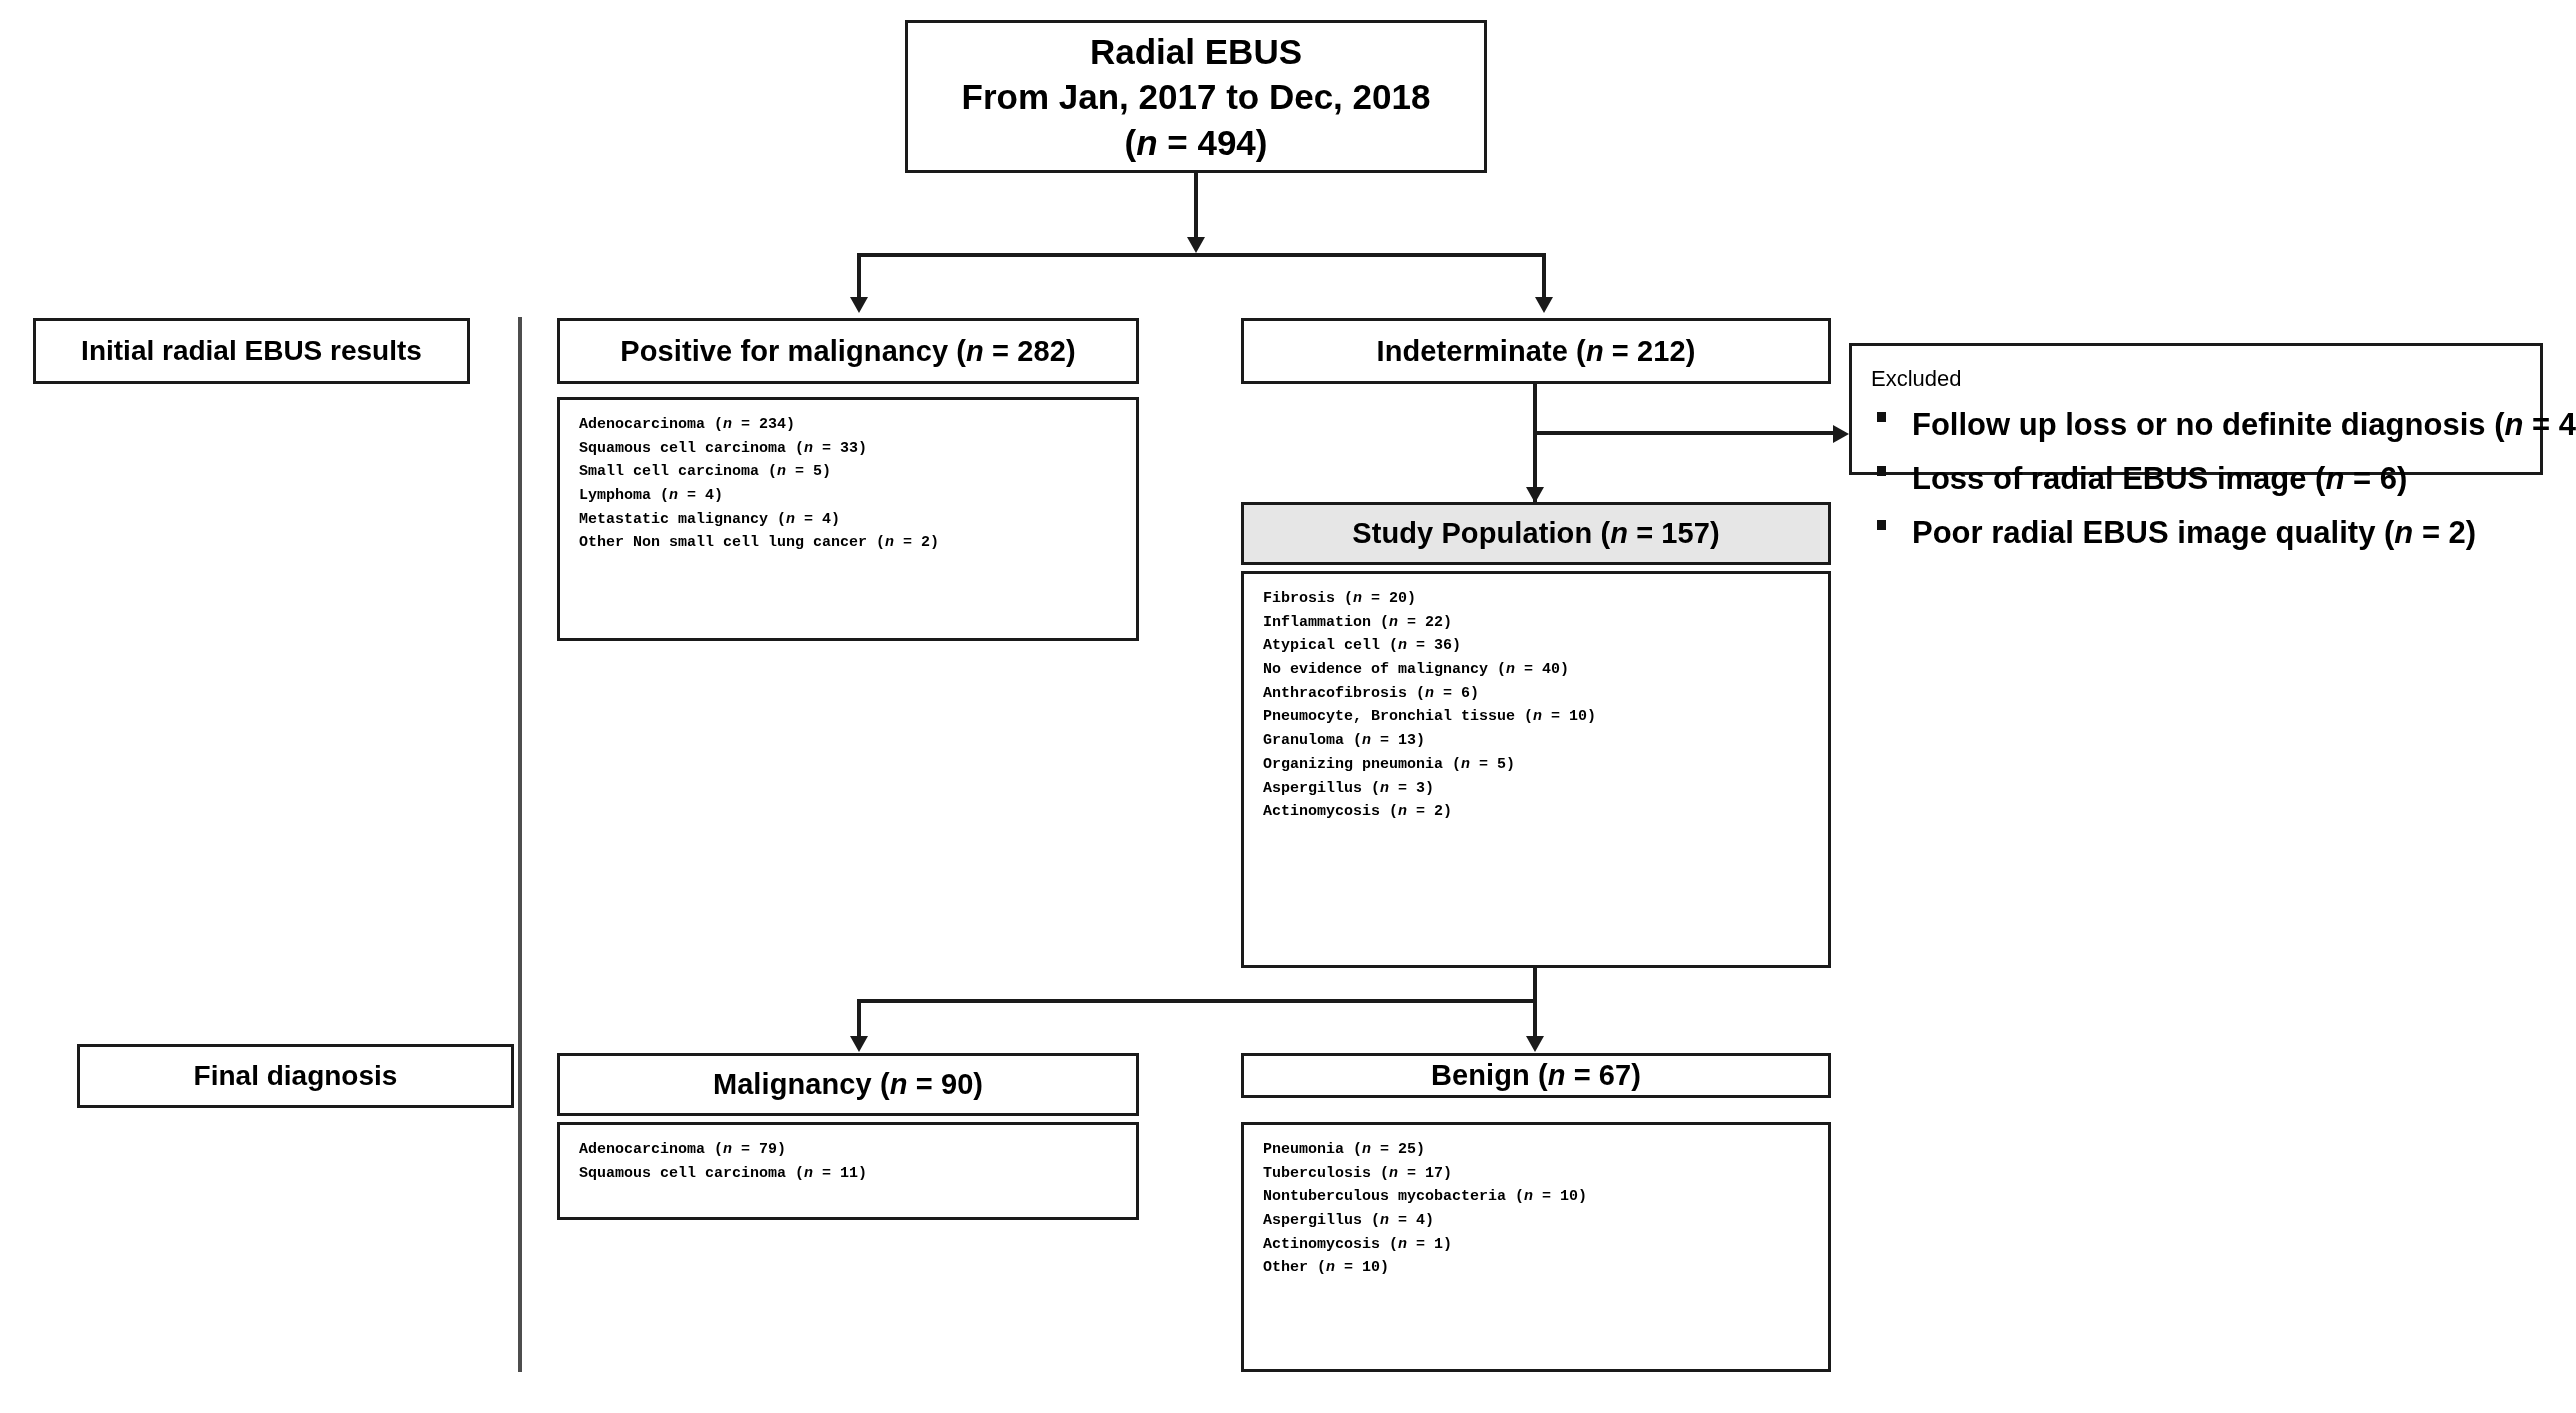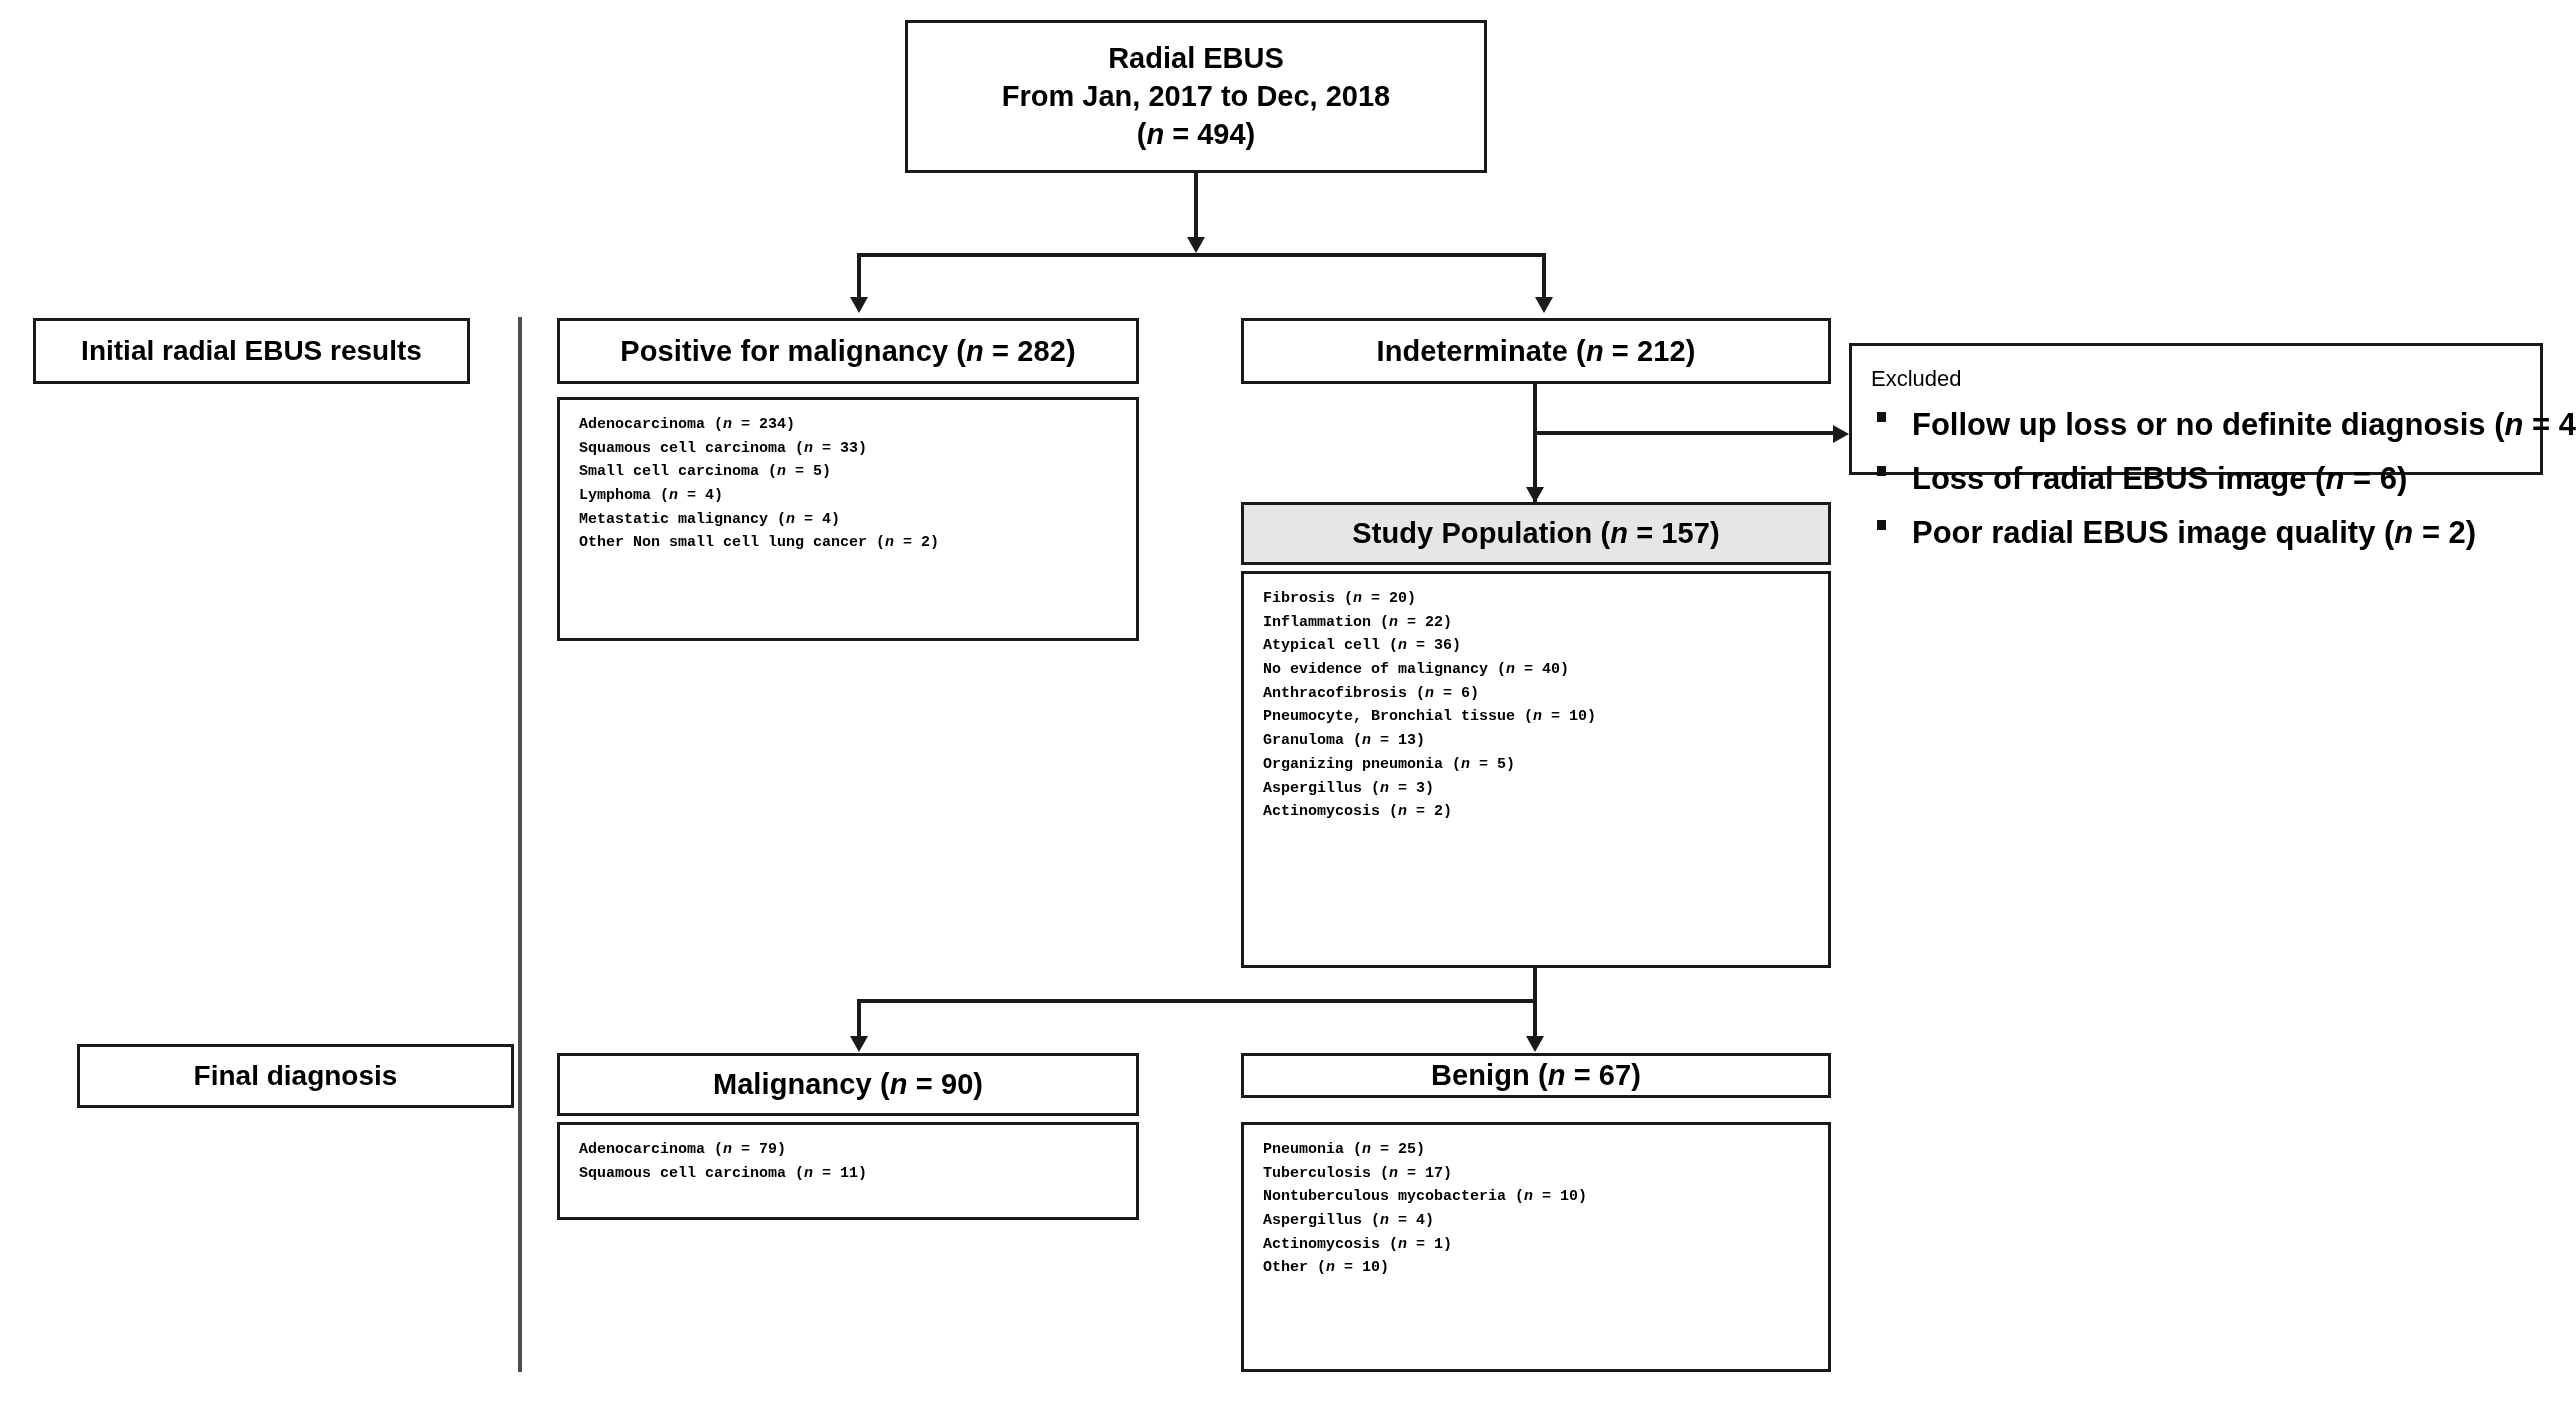--- a/index.html
+++ b/index.html
@@ -28,21 +28,21 @@
     background: #e6e6e6;
   }
   .box-center {
     display: flex;
     align-items: center;
     justify-content: center;
     text-align: center;
   }
   .title-lines {
     font-weight: bold;
-    font-size: 29px;
+    font-size: 35px;
     line-height: 1.30;
   }
   .head-label {
     font-weight: bold;
     font-size: 29px;
     letter-spacing: 0.1px;
   }
   .side-label {
     font-weight: bold;
     font-size: 28px;

